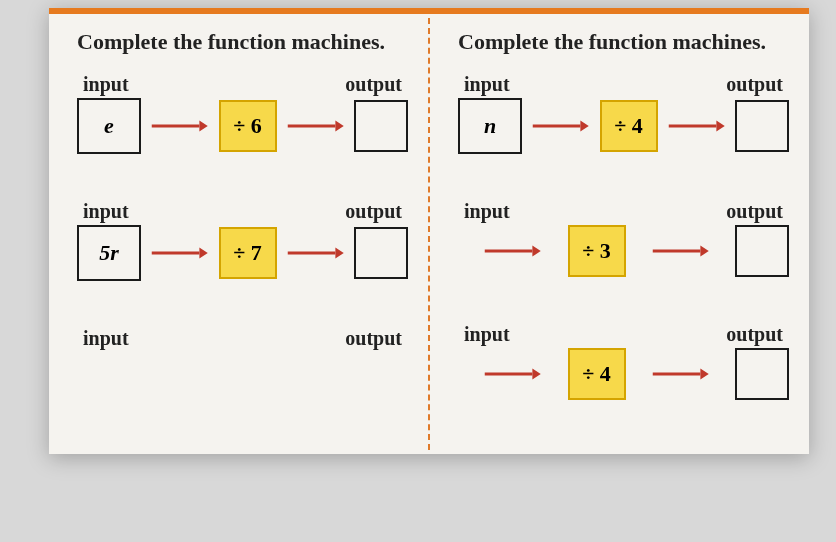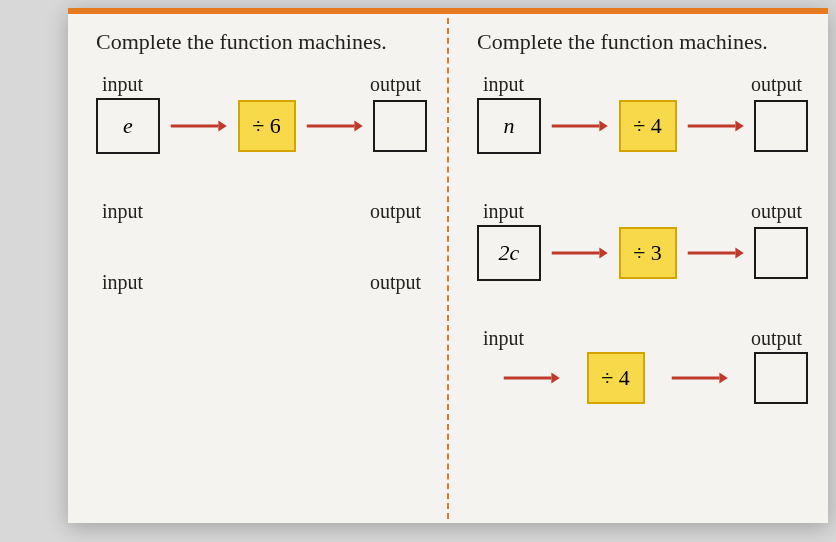--- a/index.html
+++ b/index.html
@@ -8,28 +8,29 @@
     padding: 0;
     width: 836px;
     height: 542px;
     background: #d8d8d8;
     font-family: Georgia, 'Times New Roman', serif;
     overflow: hidden;
   }
   .sheet {
     position: absolute;
     top: 8px;
-    left: 68px;
+    left: 49px;
     width: 760px;
-    height: 515px;
+    height: 446px;
     background: #f5f3ef;
     box-shadow: 0 4px 20px rgba(0,0,0,0.25);
     display: flex;
     flex-direction: column;
     border-top: 6px solid #e67a1f;
+    font-weight: bold;
   }
   .columns {
     display: flex;
     flex: 1;
   }
   .col {
     flex: 1;
     padding: 8px 20px 0 28px;
   }
   .divider {
@@ -129,20 +130,43 @@
               <span></span>
             </div>
         </div>
       </div>
 
       <div class="machine">
         <div class="labels">
           <span>input</span>
           <span>output</span>
         </div>
+        <div class="row">
+          <div class="box">
+              <span>5r</span>
+            </div>
+          <div class="arrow">
+              <svg viewBox="0 0 40 10">
+                <line x1="0" y1="5" x2="34" y2="5" stroke="#c0392b" stroke-width="2"></line>
+                <polygon points="34,1 40,5 34,9" fill="#c0392b"></polygon>
+              </svg>
+            </div>
+          <div class="box op">
+              <span class="upright">÷ 7</span>
+            </div>
+          <div class="arrow">
+              <svg viewBox="0 0 40 10">
+                <line x1="0" y1="5" x2="34" y2="5" stroke="#c0392b" stroke-width="2"></line>
+                <polygon points="34,1 40,5 34,9" fill="#c0392b"></polygon>
+              </svg>
+            </div>
+          <div class="box out">
+              <span></span>
+            </div>
+        </div>
       </div>
 
       <div class="machine">
         <div class="labels">
           <span>input</span>
           <span>output</span>
         </div>
       </div>
     </div>
 
@@ -180,23 +204,20 @@
             </div>
         </div>
       </div>
 
       <div class="machine">
         <div class="labels">
           <span>input</span>
           <span>output</span>
         </div>
         <div class="row">
-          <div class="box">
-              <span>2c</span>
-            </div>
           <div class="arrow">
               <svg viewBox="0 0 40 10">
                 <line x1="0" y1="5" x2="34" y2="5" stroke="#c0392b" stroke-width="2"></line>
                 <polygon points="34,1 40,5 34,9" fill="#c0392b"></polygon>
               </svg>
             </div>
           <div class="box op">
               <span class="upright">÷ 3</span>
             </div>
           <div class="arrow">

